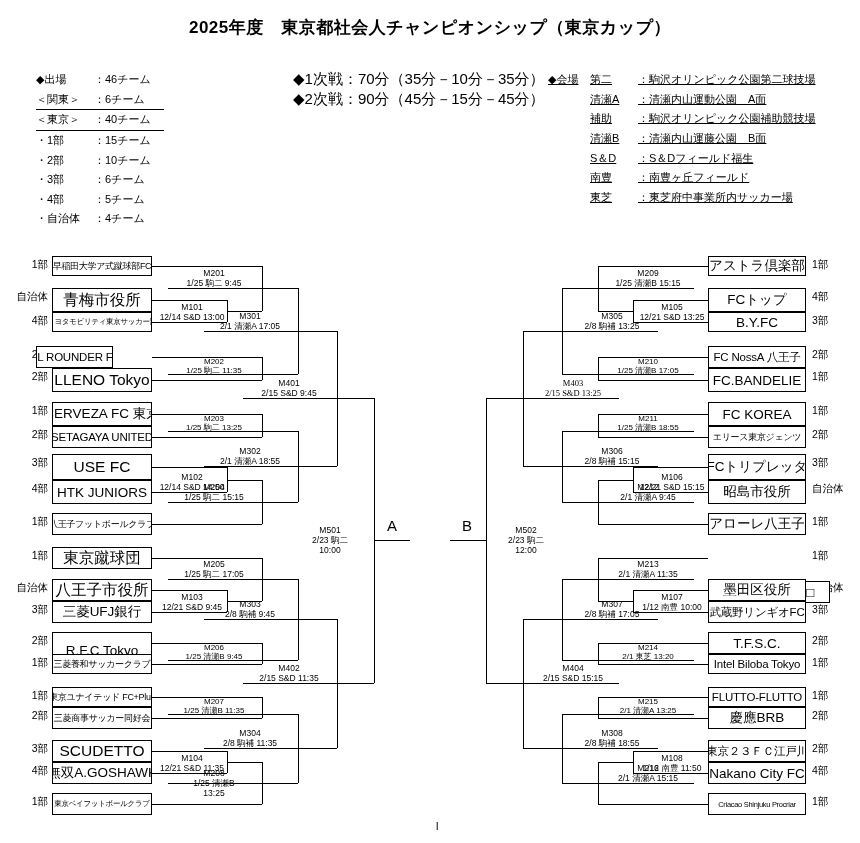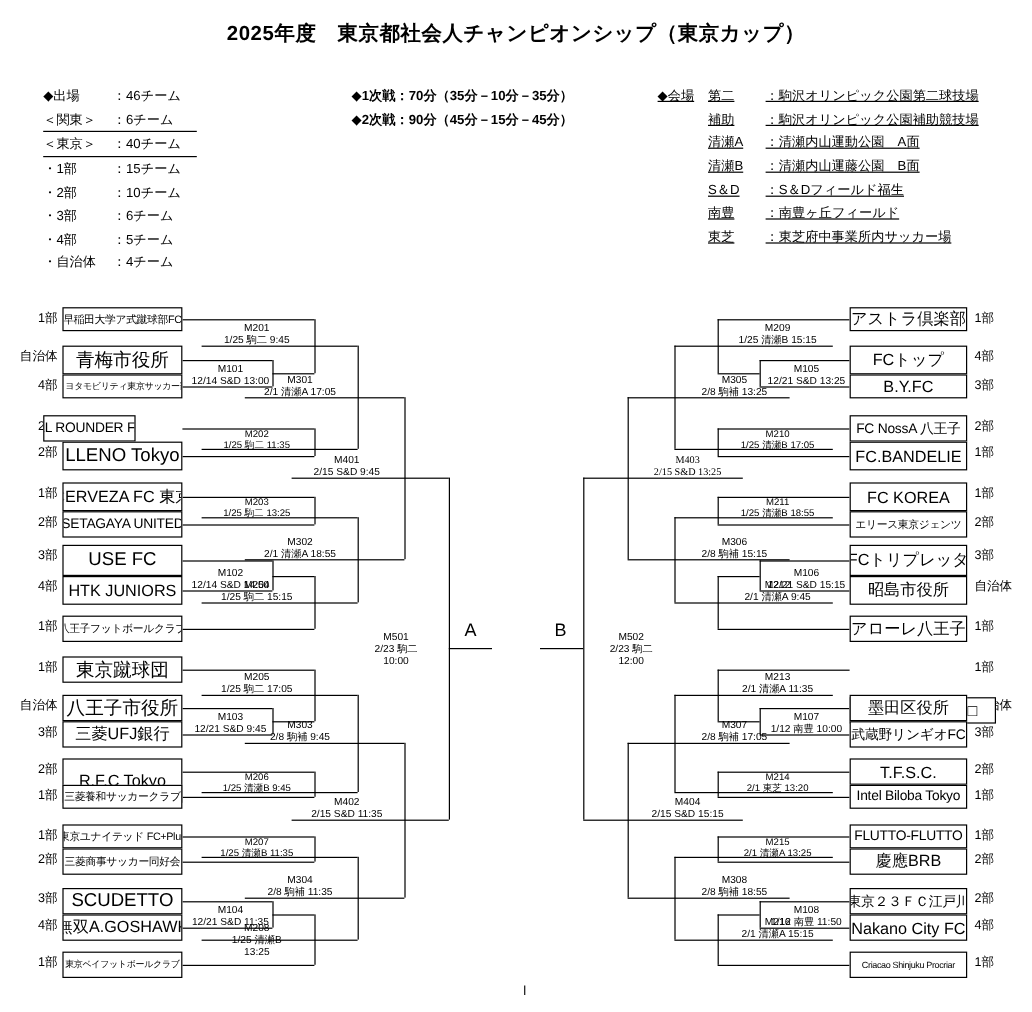--- a/index.html
+++ b/index.html
@@ -5,21 +5,21 @@
   html,body{margin:0;padding:0;background:#fff;}
   body{font-family:"Liberation Sans","DejaVu Sans",sans-serif;color:#000;}
   #canvas{position:relative;width:860px;height:843px;background:#fff;overflow:hidden;}
   .title{position:absolute;top:16px;left:0;width:860px;text-align:center;font-size:17px;font-weight:bold;letter-spacing:.5px;}
   
   .entry{position:absolute;left:36px;top:70px;font-size:11px;}
   .entry .row{display:flex;width:128px;height:19.6px;align-items:center;}
   .entry .row.u{border-bottom:1px solid #000;}
   .entry .lab{width:58px;flex:none;}
   .entry .val{white-space:nowrap;}
-  .rules{position:absolute;left:293px;top:70px;font-size:11px;font-weight:bold;}
+  .rules{position:absolute;left:293px;top:70px;font-size:15px;}
   .rules .row{height:19.6px;display:flex;align-items:center;white-space:nowrap;}
   .venues{position:absolute;left:548px;top:70px;font-size:11px;text-decoration:underline;}
   .venues .row{display:flex;height:19.6px;align-items:center;white-space:nowrap;}
   .venues .hd{width:42px;flex:none;}
   .venues .ab{width:44px;flex:none;text-align:left;}
   .venues .nm{margin-left:4px;}
   
   #bracket{position:absolute;left:0;top:0;width:860px;height:843px;}
   .hline{position:absolute;height:1px;background:#000;z-index:1;}
   .vline{position:absolute;width:1px;background:#000;z-index:1;}
@@ -85,27 +85,27 @@
   </div>
 
   <div class="venues">
     <div class="row">
         <span class="hd">◆会場</span>
         <span class="ab">第二</span>
         <span class="nm">：駒沢オリンピック公園第二球技場</span>
       </div>
     <div class="row">
         <span class="hd"></span>
+        <span class="ab">清瀬A</span>
+        <span class="nm">：清瀬内山運動公園　A面</span>
+      </div>
+    <div class="row">
+        <span class="hd"></span>
         <span class="ab">補助</span>
         <span class="nm">：駒沢オリンピック公園補助競技場</span>
-      </div>
-    <div class="row">
-        <span class="hd"></span>
-        <span class="ab">清瀬A</span>
-        <span class="nm">：清瀬内山運動公園　A面</span>
       </div>
     <div class="row">
         <span class="hd"></span>
         <span class="ab">清瀬B</span>
         <span class="nm">：清瀬内山運藤公園　B面</span>
       </div>
     <div class="row">
         <span class="hd"></span>
         <span class="ab">S＆D</span>
         <span class="nm">：S＆Dフィールド福生</span>

